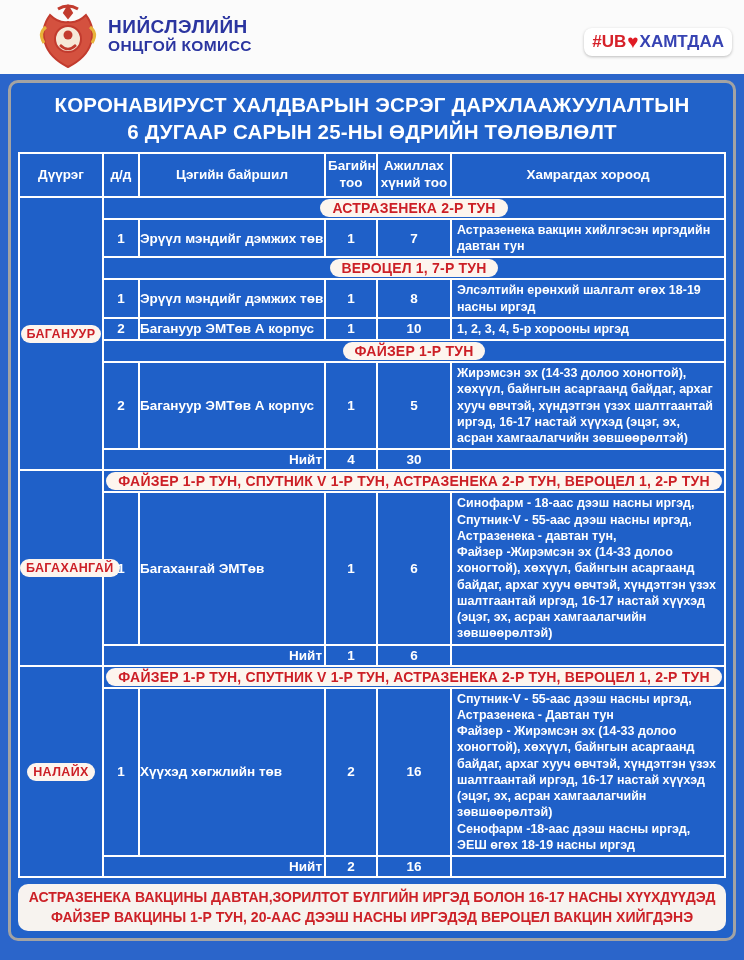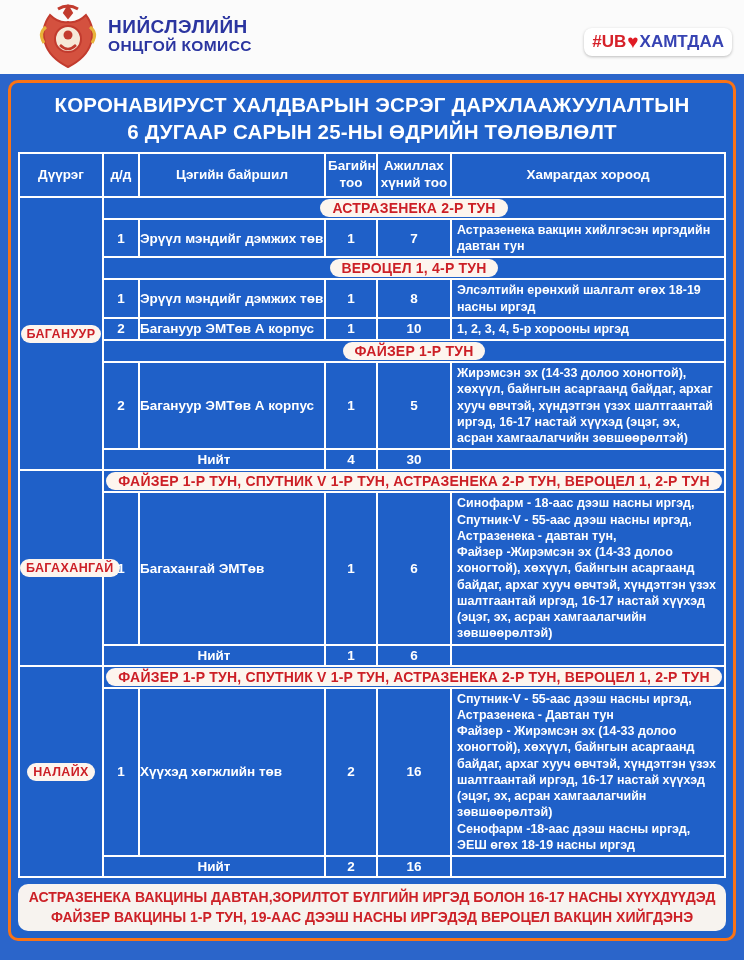--- a/index.html
+++ b/index.html
@@ -27,21 +27,21 @@
     background:#ffffff;border-radius:8px;padding:3px 8px;
     font-weight:bold;font-size:17px;box-shadow:0 1px 3px rgba(0,0,0,.25);
     white-space:nowrap;
   }
   .hashtag .red{color:#d6222a;}
   .hashtag .heart{color:#e01b24;font-size:19px;vertical-align:-1px;padding:0 1px;}
   .hashtag .blue{color:#3743b3;}
   
   .panel{
     margin:6px 8px 0 8px;
-    border:3px solid #f97316;border-radius:10px;
+    border:3px solid #a3a3a3;border-radius:10px;
     padding-bottom:7px;
     background:#2162c9;
   }
   .title{
     text-align:center;color:#ffffff;font-weight:bold;
     font-size:20.5px;line-height:1.32;padding:8px 6px 5px 6px;
     letter-spacing:.2px;
   }
   
   table.plan{
@@ -64,21 +64,21 @@
     display:inline-block;background:#fdf5ee;color:#cc1f26;
     font-weight:bold;font-size:14px;letter-spacing:.2px;
     border-radius:11px;padding:1px 12px;white-space:nowrap;max-width:100%;
   }
   td.district-cell{text-align:center;padding:2px 0;}
   .district-pill{
     display:inline-block;background:#fdf5ee;color:#cc1f26;
     font-weight:bold;font-size:12.5px;letter-spacing:.4px;
     border-radius:10px;padding:2px 6px;white-space:nowrap;
   }
-  td.total-label{text-align:center;font-weight:bold;font-size:13.5px;padding:2px;}
+  td.total-label{text-align:right;font-weight:bold;font-size:13.5px;padding:2px;}
   
   .footer{
     margin:6px 7px 0 7px;
     background:#f7f3ef;border-radius:10px;
     color:#cc2127;font-weight:bold;font-size:14px;line-height:1.4;
     text-align:center;padding:4px 8px;
   }
 </style>
 </head>
 <body>
@@ -136,21 +136,21 @@
           <td class="banner-cell" colspan="5"><span class="banner-pill">АСТРАЗЕНЕКА 2-Р ТУН</span></td>
         </tr>
         <tr>
           <td class="c-num">1</td>
           <td class="c-loc">Эрүүл мэндийг дэмжих төв</td>
           <td class="c-num">1</td>
           <td class="c-num">7</td>
           <td class="c-groups">Астразенека вакцин хийлгэсэн иргэдийн давтан тун</td>
         </tr>
         <tr>
-          <td class="banner-cell" colspan="5"><span class="banner-pill">ВЕРОЦЕЛ 1, 4-Р ТУН</span></td>
+          <td class="banner-cell" colspan="5"><span class="banner-pill">ВЕРОЦЕЛ 1, 7-Р ТУН</span></td>
         </tr>
         <tr>
           <td class="c-num">1</td>
           <td class="c-loc">Эрүүл мэндийг дэмжих төв</td>
           <td class="c-num">1</td>
           <td class="c-num">8</td>
           <td class="c-groups">Элсэлтийн ерөнхий шалгалт өгөх 18-19 насны иргэд</td>
         </tr>
         <tr>
           <td class="c-num">2</td>
@@ -214,15 +214,15 @@
           <td class="total-label" colspan="2">Нийт</td>
           <td class="c-num">2</td>
           <td class="c-num">16</td>
           <td class="c-groups"></td>
         </tr>
       </tbody>
   </table>
 
   <div class="footer">
     <div>АСТРАЗЕНЕКА ВАКЦИНЫ ДАВТАН,ЗОРИЛТОТ БҮЛГИЙН ИРГЭД БОЛОН 16-17 НАСНЫ ХҮҮХДҮҮДЭД</div>
-    <div>ФАЙЗЕР ВАКЦИНЫ 1-Р ТУН, 19-ААС ДЭЭШ НАСНЫ ИРГЭДЭД ВЕРОЦЕЛ ВАКЦИН ХИЙГДЭНЭ</div>
+    <div>ФАЙЗЕР ВАКЦИНЫ 1-Р ТУН, 20-ААС ДЭЭШ НАСНЫ ИРГЭДЭД ВЕРОЦЕЛ ВАКЦИН ХИЙГДЭНЭ</div>
   </div>
 </div>
 
 </body></html>

